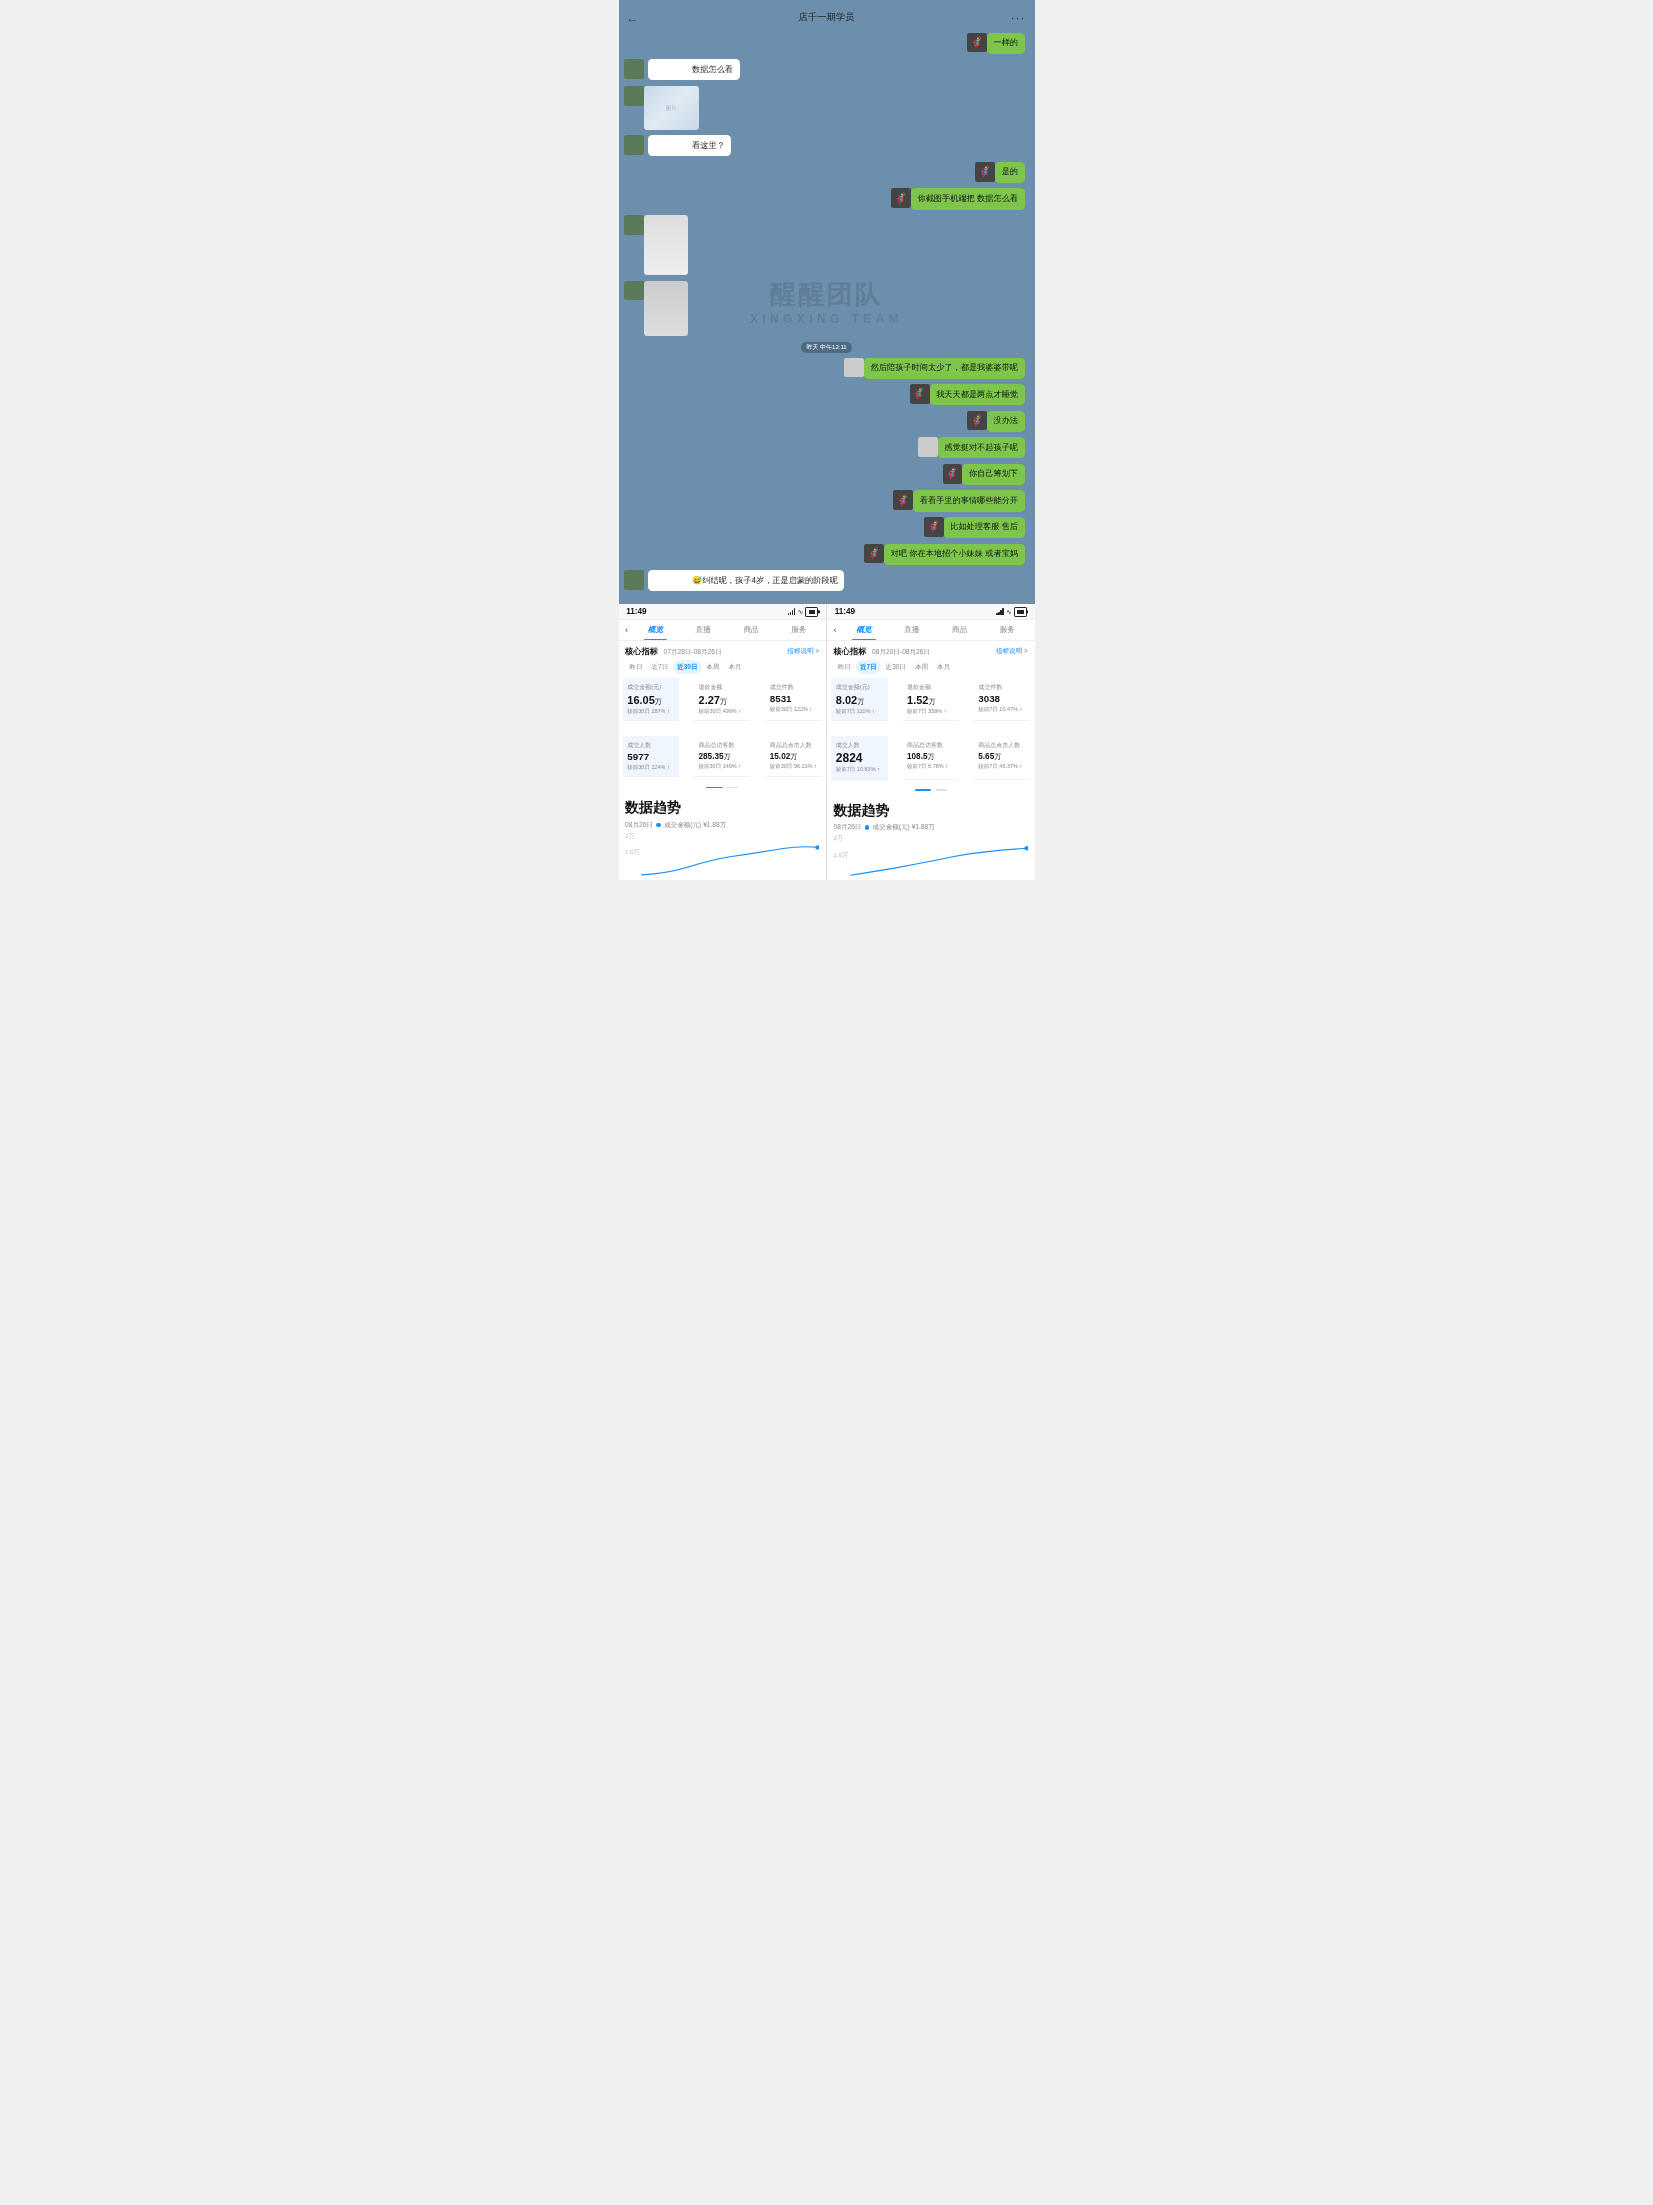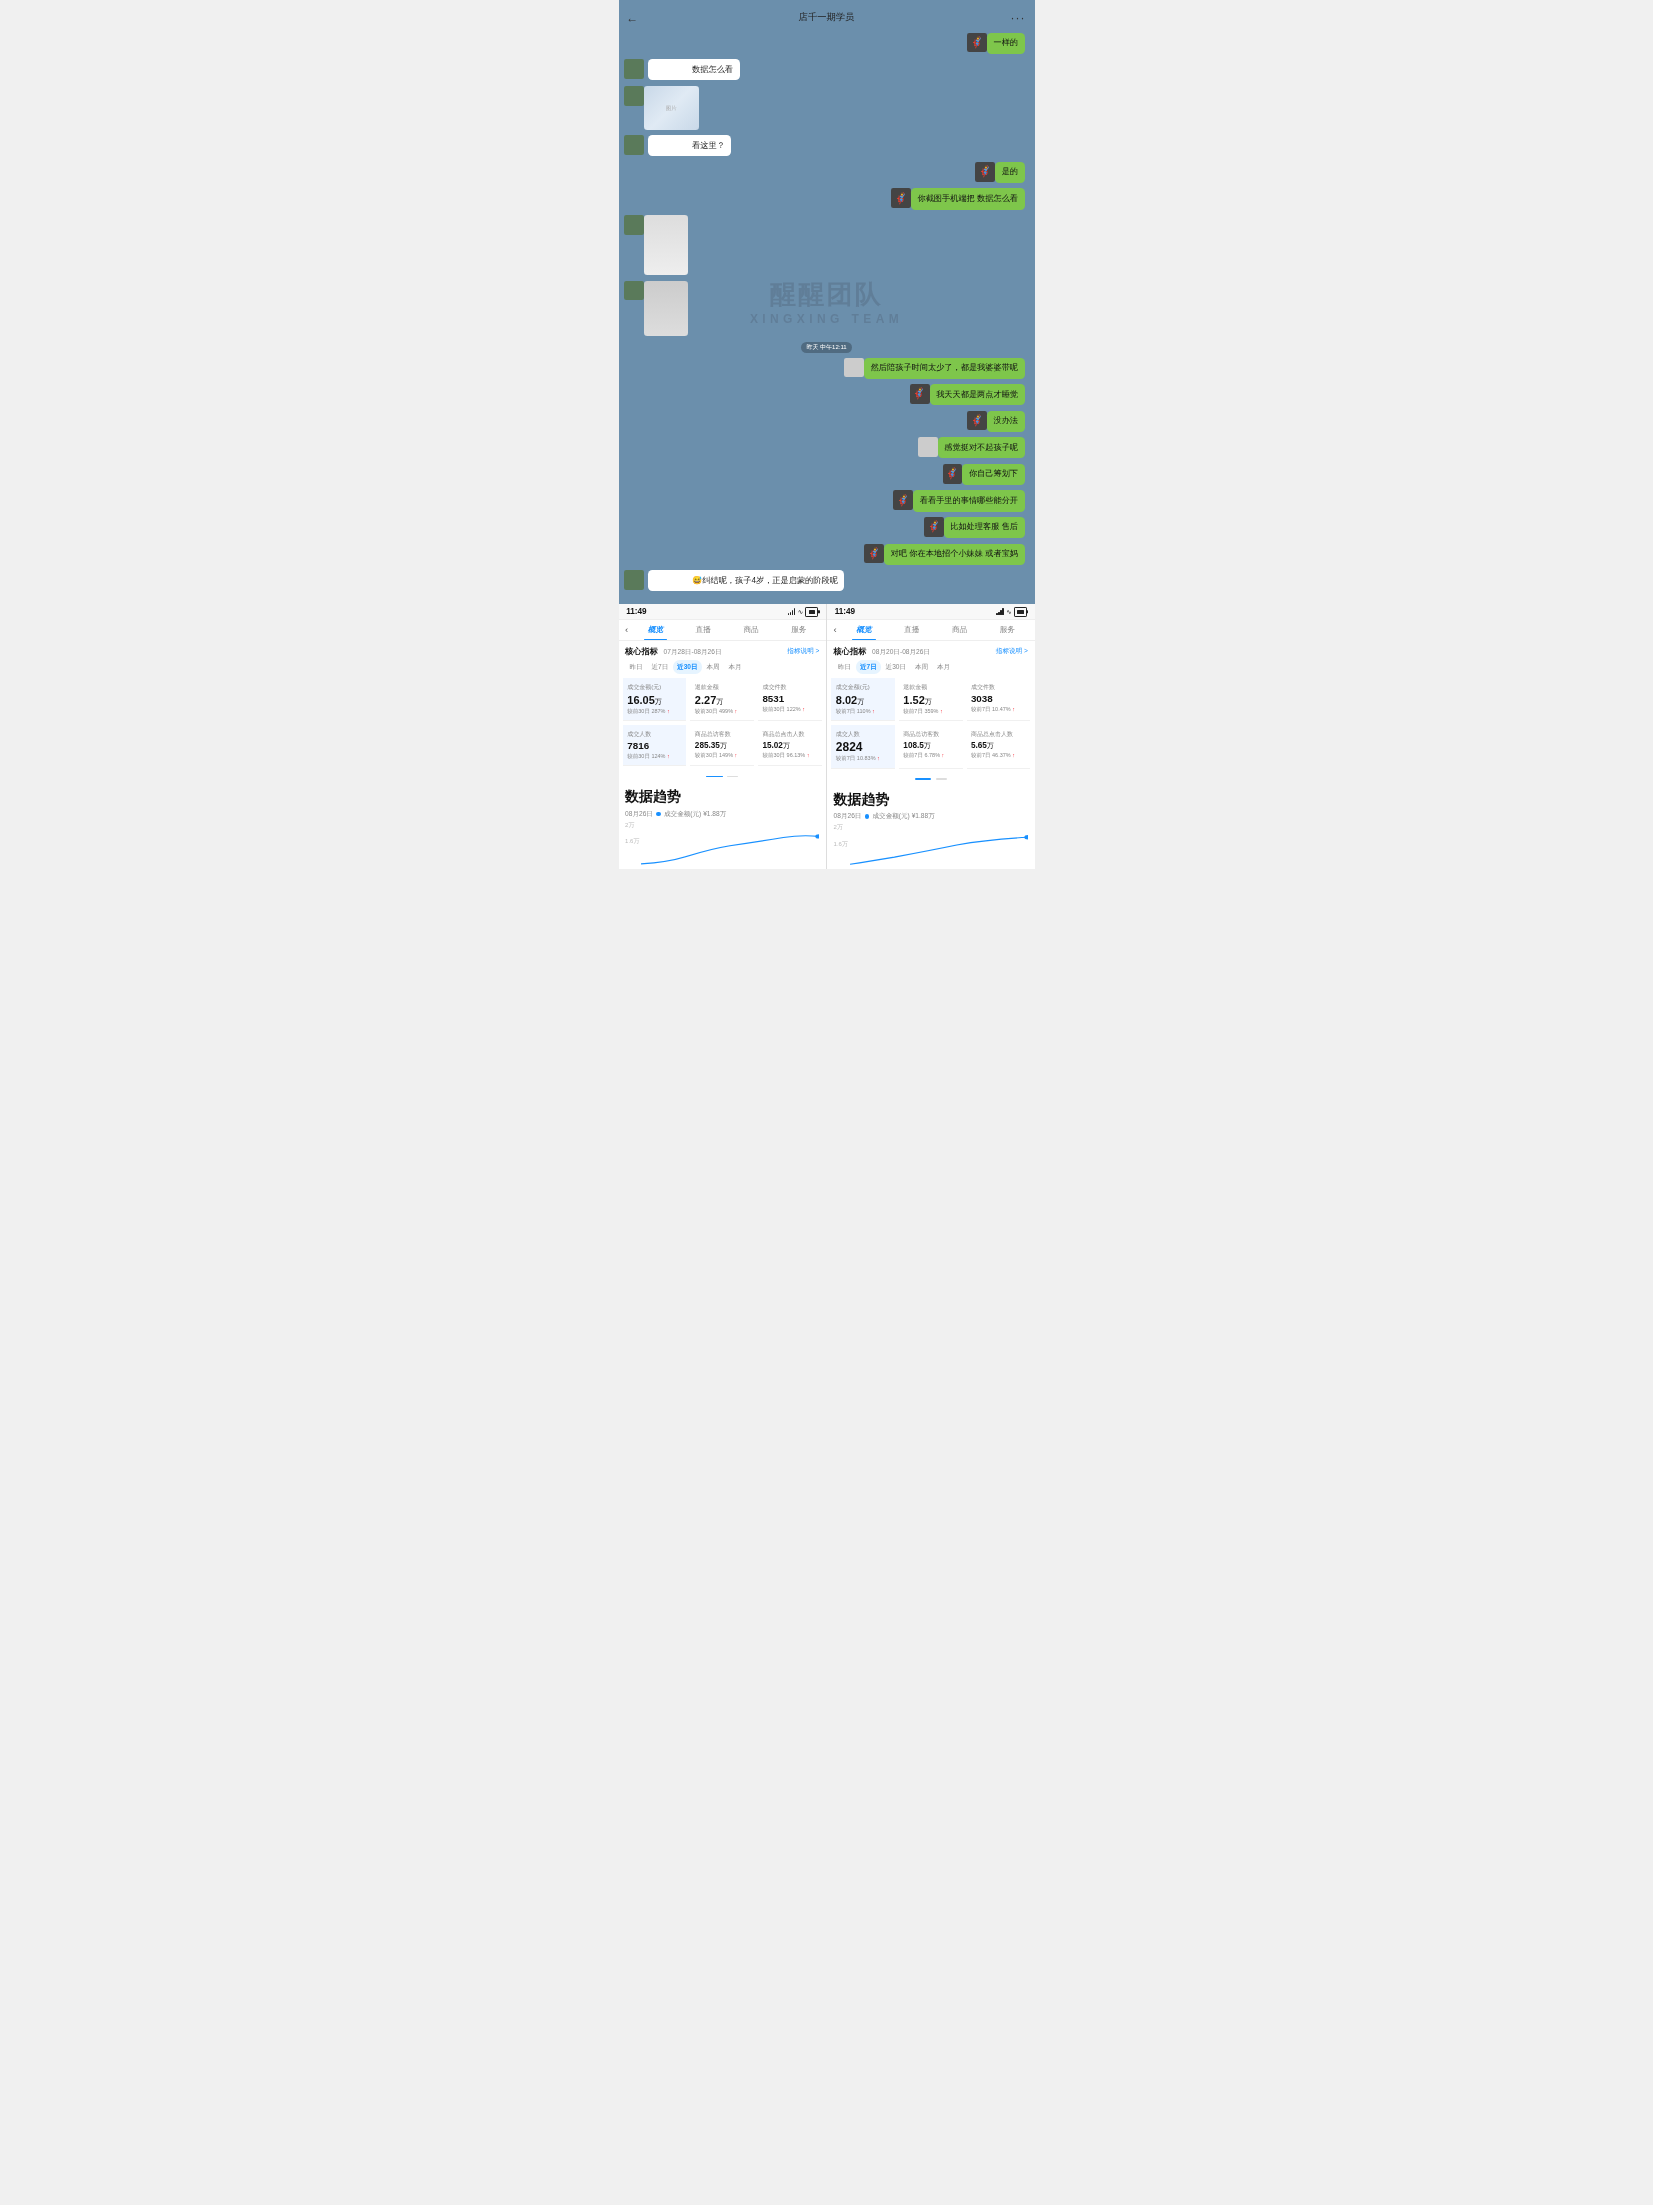--- a/index.html
+++ b/index.html
@@ -259,21 +259,21 @@
     .period-tab.active {
       background: #e6f4ff;
       color: #1890ff;
       font-weight: 600;
     }
 
     .metrics-grid {
       display: grid;
       grid-template-columns: 1fr 1fr 1fr;
       padding: 0 4.4px;
-      gap: 4px;
+      gap: 15px;
     }
     .metric-cell {
       padding: 4.4px 4.4px 5.5px;
       border-bottom: 0.5px solid #f0f0f0;
     }
     .metric-label {
       font-size: 6px;
       color: #888;
       margin-bottom: 2.2px;
     }
@@ -530,21 +530,21 @@
         <div class="metric-change">较前30日 499% <span class="up arrow-up">↑</span></div>
       </div>
       <div class="metric-cell">
         <div class="metric-label">成交件数</div>
         <div class="metric-value" style="font-size:9.8px;">8531</div>
         <div class="metric-change">较前30日 122% <span class="up arrow-up">↑</span></div>
       </div>
 
       <div class="metric-cell" style="background:#f0f6ff;">
         <div class="metric-label">成交人数</div>
-        <div class="metric-value" style="font-size:9.8px;">7816</div>
+        <div class="metric-value" style="font-size:9.8px;">5977</div>
         <div class="metric-change">较前30日 124% <span class="up arrow-up">↑</span></div>
       </div>
       <div class="metric-cell">
         <div class="metric-label">商品总访客数</div>
         <div class="metric-value" style="font-size:8.2px;">285.35<span class="unit">万</span></div>
         <div class="metric-change">较前30日 149% <span class="up arrow-up">↑</span></div>
       </div>
       <div class="metric-cell">
         <div class="metric-label">商品总点击人数</div>
         <div class="metric-value" style="font-size:8.2px;">15.02<span class="unit">万</span></div>

